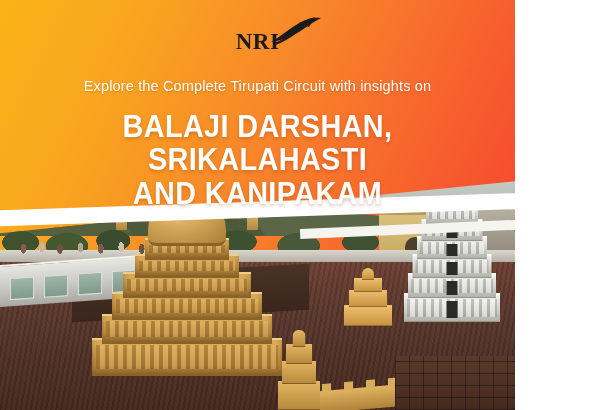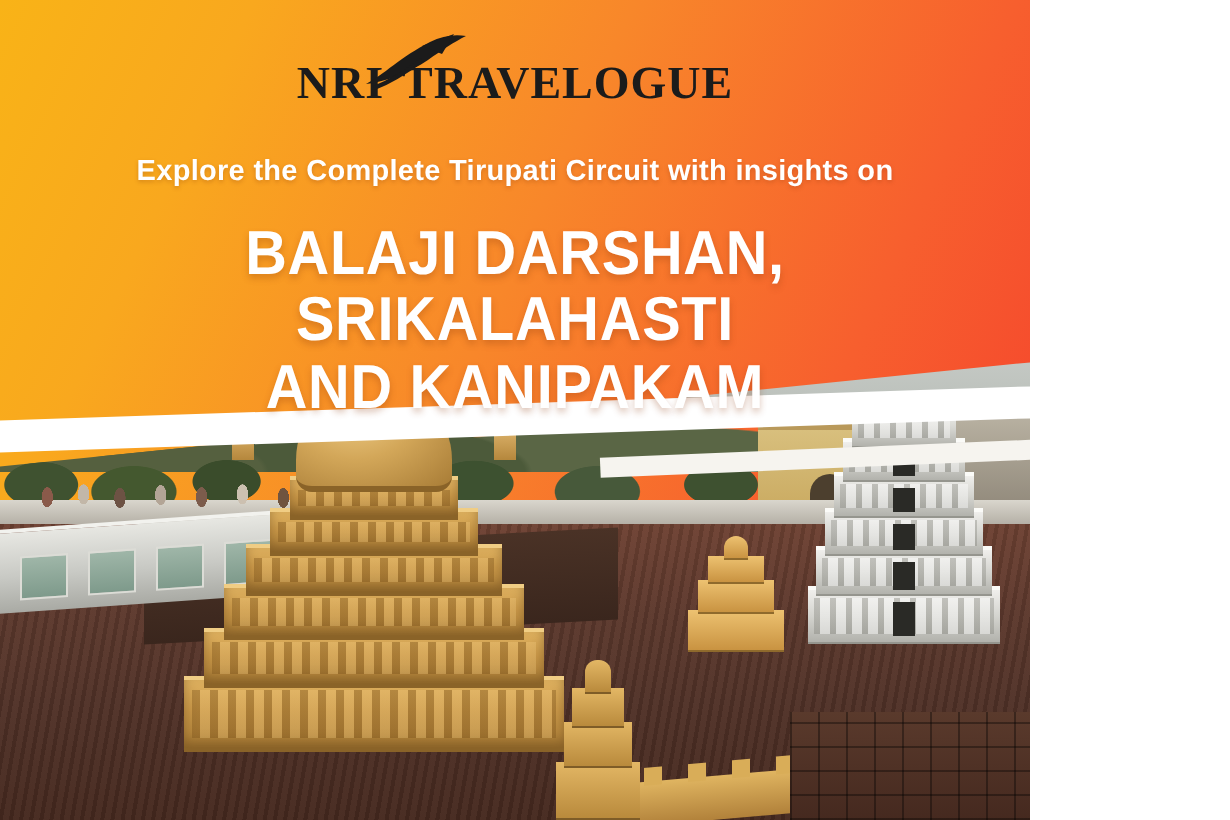--- a/index.html
+++ b/index.html
@@ -239,21 +239,21 @@
     font-size:23px;letter-spacing:.5px;line-height:1;
   }
   .logo-travelogue{margin-left:9px;}
   .logo-swoosh{
     position:absolute;left:33px;top:-14px;width:56px;height:30px;
     pointer-events:none;
   }
 
   #subhead{
     position:absolute;top:78px;left:0;right:0;text-align:center;
-    color:#ffffff;font-size:14.5px;font-weight:bold;letter-spacing:.15px;
+    color:#ffffff;font-size:14.5px;font-weight:normal;letter-spacing:.15px;
     text-shadow:0 1px 2px rgba(130,50,10,.28);
   }
   #title{
     position:absolute;top:110px;left:0;right:0;text-align:center;
     color:#ffffff;font-weight:bold;font-size:31px;line-height:1.08;
     letter-spacing:.4px;transform:scaleX(.93);
     text-shadow:0 2px 4px rgba(140,55,12,.3);
   }
   #title .l2{display:block;}
 </style>
@@ -327,21 +327,20 @@
       <div class="kalasha"></div>
     </div>
   </div>
 
   <div id="slash"></div>
   <div id="slash2"></div>
 
   <div id="logo">
     <span class="logo-wrap">
       <span class="logo-nri">NRI</span>
-      <span class="logo-travelogue">TRAVELOGUE</span>
       <svg class="logo-swoosh" viewBox="0 0 56 30">
         <path d="M2 26 C10 22 20 12 34 5 C40 2 46 1 52 2 C46 5 40 9 33 14 C24 20 12 25 2 26 Z" fill="#1b1b1b"></path>
         <path d="M30 7 L46 1 L40 11 Z" fill="#1b1b1b"></path>
         <path d="M6 28 C14 25 22 20 30 14" stroke="#1b1b1b" stroke-width="2.2" fill="none"></path>
       </svg>
     </span>
   </div>
 
   <div id="subhead">Explore the Complete Tirupati Circuit with insights on</div>
 

